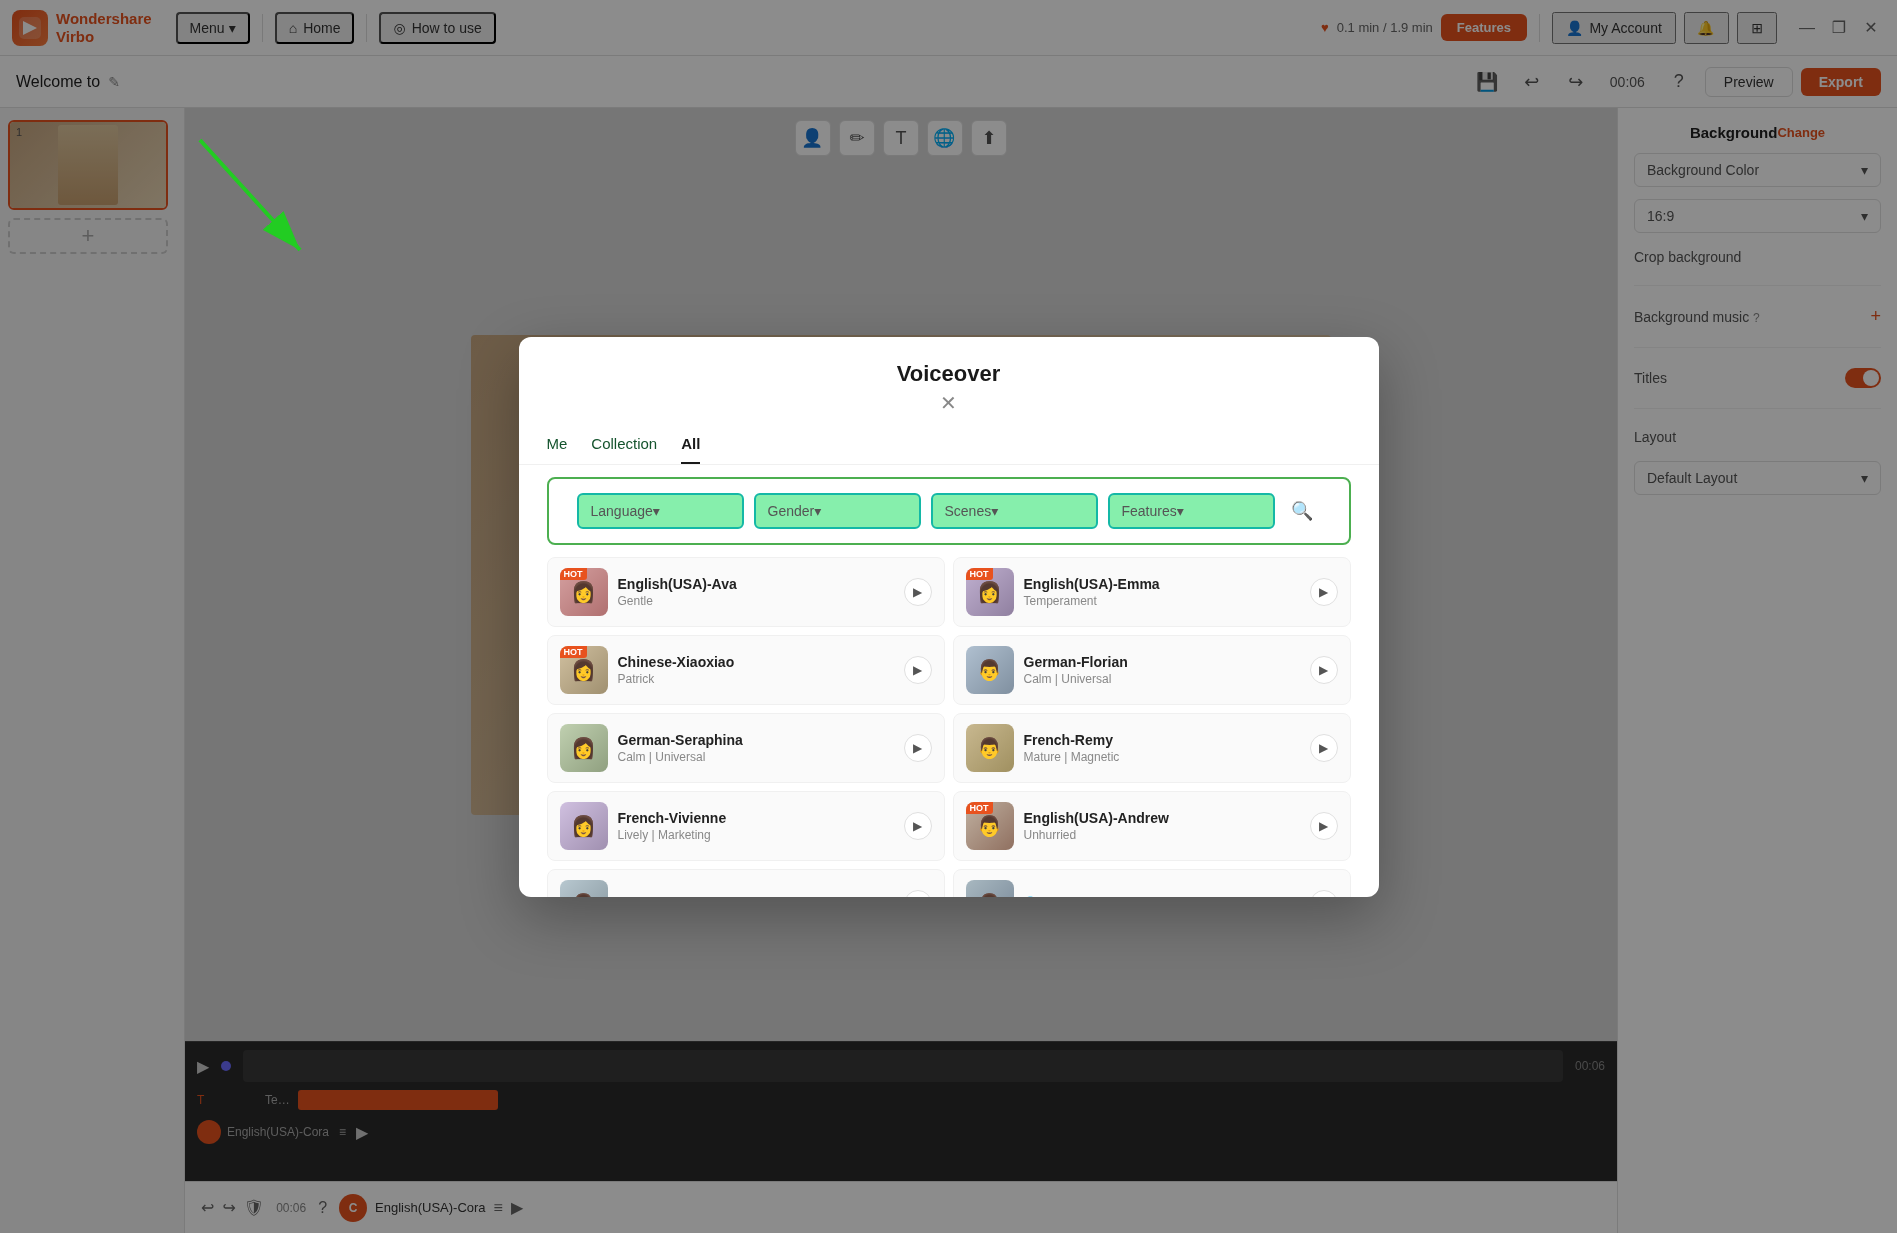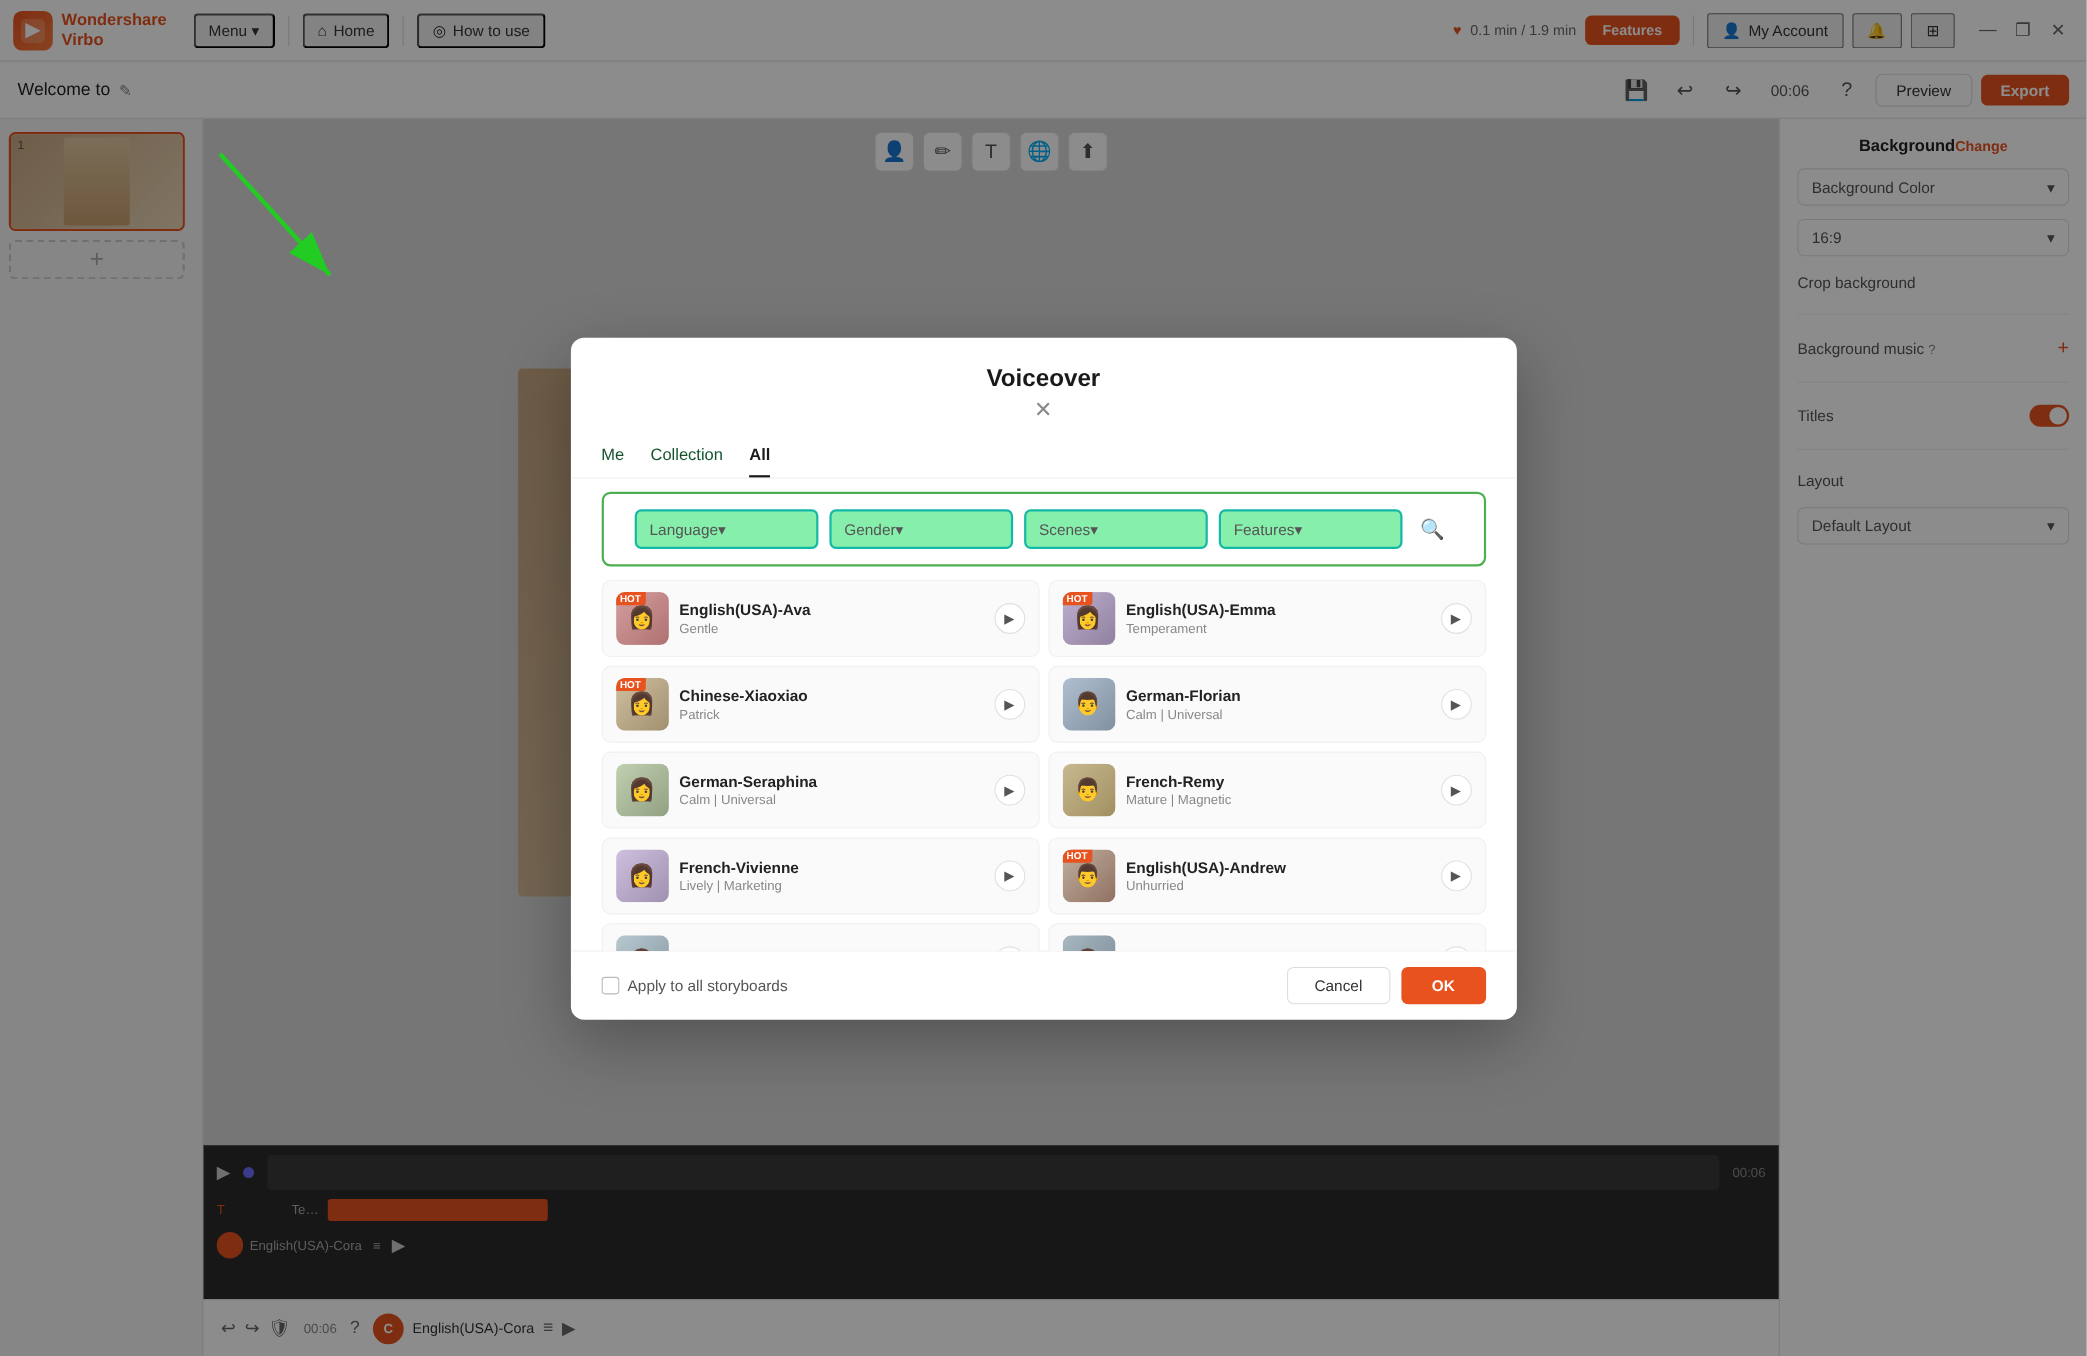--- a/index.html
+++ b/index.html
@@ -505,24 +505,14 @@
         </div>
         <div class="voice-info">
           <div class="voice-name" style="display:flex;align-items:center;gap:4px;"><span style="font-size:12px;">🌐</span> Patrick</div>
           <div class="voice-desc"></div>
         </div>
         <button class="play-btn-card"></button>
       </div>
 
     </div>
 
-    <div class="dialog-footer">
-      <div class="apply-check">
-        <div class="checkbox"></div>
-        <span>Apply to all storyboards</span>
-      </div>
-      <div class="footer-btns">
-        <button class="cancel-btn">Cancel</button>
-        <button class="ok-btn">OK</button>
-      </div>
-    </div>
   </div>
 </div>
 
 </body></html>

